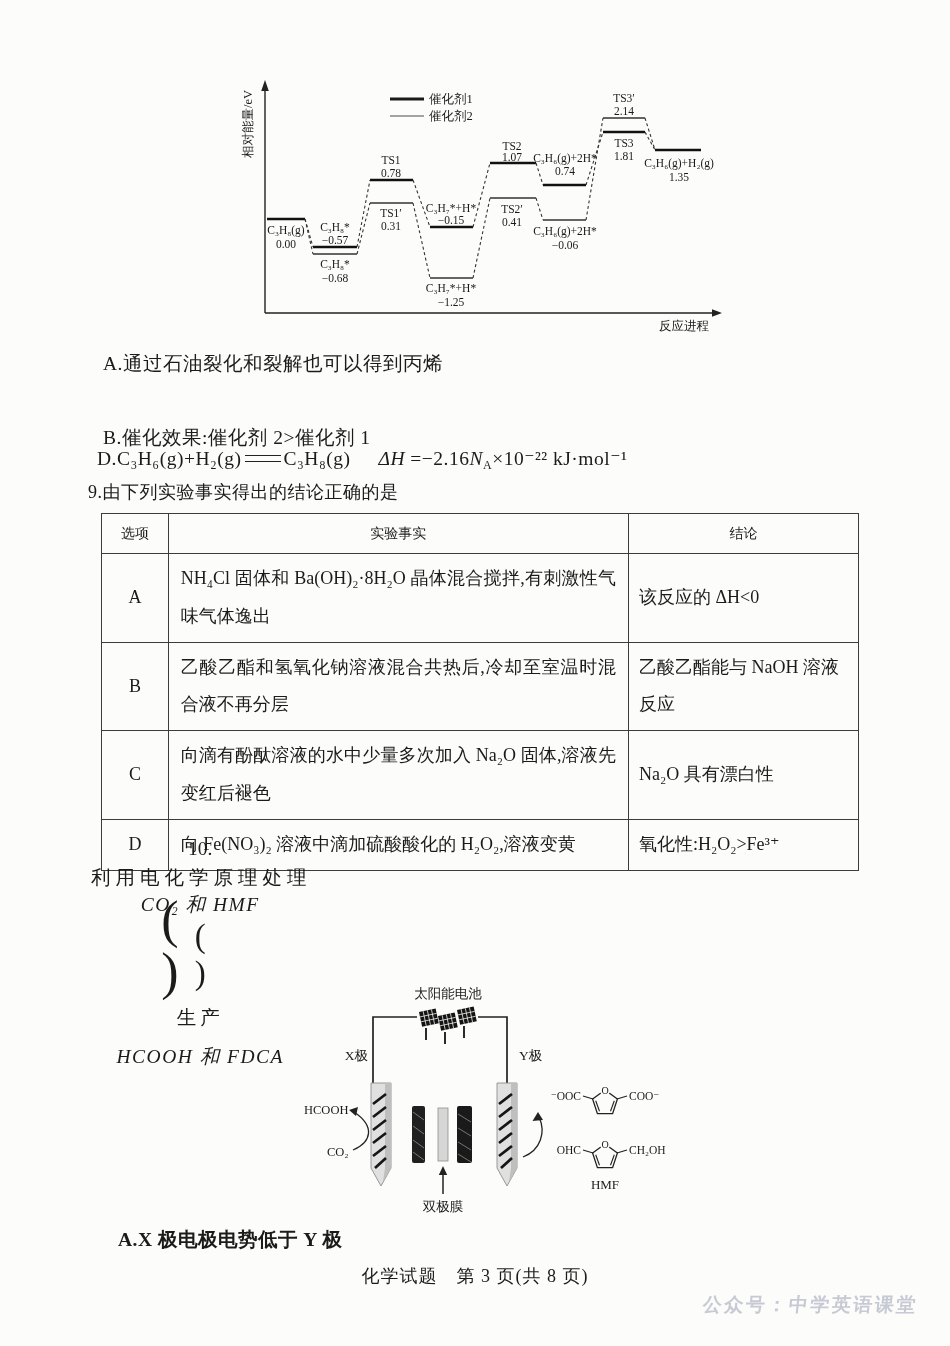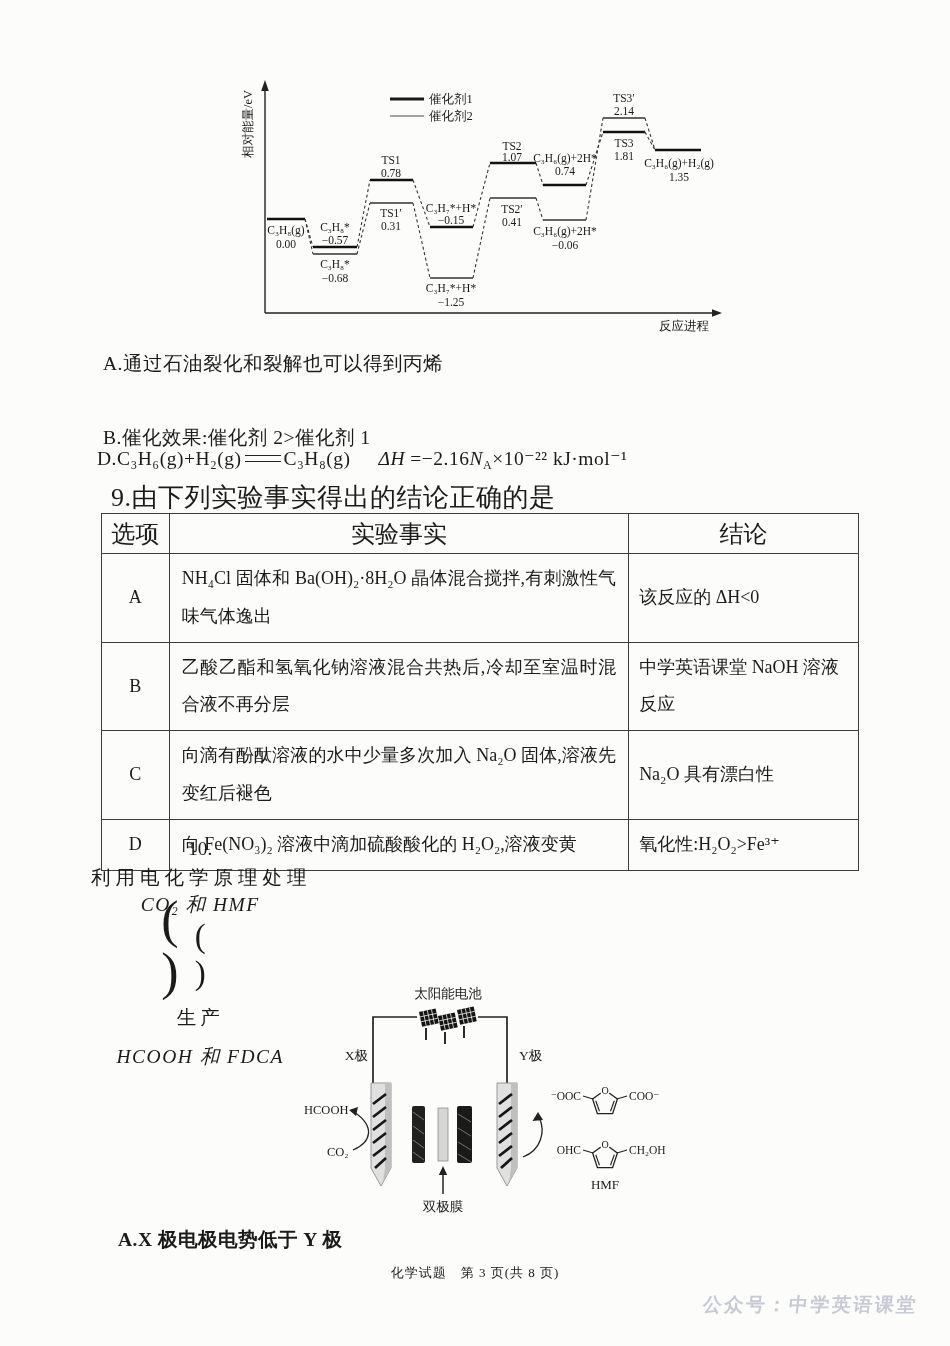--- a/index.html
+++ b/index.html
@@ -1,42 +1,42 @@
 <!DOCTYPE html>
 <html><head>
 <meta charset="utf-8">
 <style>
   html,body{margin:0;padding:0;background:#e8e8e8;}
   .page{position:relative;width:950px;height:1346px;margin:0 auto;background:#fcfcfa;
         font-family:"Liberation Serif","DejaVu Serif",serif;color:#1b1b1b;overflow:hidden;}
   .abs{position:absolute;}
   .optline{position:absolute;font-size:19.5px;letter-spacing:.5px;white-space:nowrap;}
-  .stemline{position:absolute;font-size:26px;letter-spacing:.5px;white-space:nowrap;margin-left:23px;}
+  .stemline{position:absolute;font-size:18px;letter-spacing:.5px;white-space:nowrap;}
   .it{font-style:italic;}
   .subA{font-size:12px;vertical-align:-4px;}
   .chem-eq{display:inline-block;width:36px;height:5px;border-top:1.6px solid #222;
            border-bottom:1.6px solid #222;margin:0 3px;vertical-align:3px;}
   .dgap{display:inline-block;width:28px;}
   
   table.q9{position:absolute;left:101px;top:513px;width:758px;border-collapse:collapse;
            font-size:18px;}
   table.q9 td,th{border:1.5px solid #3c3c3c;}
-  table.q9 th{font-weight:400;font-size:24px;height:37px;}
+  table.q9 th{font-weight:400;font-size:14px;height:37px;}
   td.optcell{width:69px;text-align:center;}
   td.factcell{width:469px;padding:6px 12px;line-height:2.1;text-align:justify;}
   td.conccell{width:220px;padding:6px 10px;line-height:2.1;}
   tr.rA{height:77px;} tr.rB{height:76px;} tr.rC{height:77px;} tr.rD{height:40px;}
   
   .q10row{position:absolute;display:flex;align-items:center;font-size:19.5px;white-space:nowrap;flex-direction:column;}
   .sp1{letter-spacing:5px;margin:4px 4px 0 6px;}
   .sp2{letter-spacing:4px;margin:12px 4px;}
   .ls2{letter-spacing:1.5px;font-style:italic;}
   .paren1{font-size:33px;font-weight:300;margin:0 1px;}
   .paren2{font-size:52px;font-weight:300;margin:0 1px;line-height:1;}
-  .footer{position:absolute;left:0;top:1264px;width:950px;text-align:center;font-size:13px;
+  .footer{position:absolute;left:0;top:1264px;width:950px;text-align:center;font-size:18px;
           letter-spacing:1px;white-space:pre;}
   .watermark{position:absolute;left:703px;top:1292px;font-size:19px;font-weight:700;
              color:#c7c9d5;letter-spacing:2.5px;transform:skewX(-6deg);white-space:nowrap;}
   svg text{font-family:"Liberation Serif","DejaVu Serif",serif;fill:#1a1a1a;}
 </style>
 </head>
 <body>
 
 <div class="page">
 
@@ -113,21 +113,21 @@
       <th style="width:220px">结论</th>
     </tr>
     <tr class="rA">
       <td class="optcell">A</td>
       <td class="factcell">NH₄Cl 固体和 Ba(OH)₂·8H₂O 晶体混合搅拌,有刺激性气味气体逸出</td>
       <td class="conccell">该反应的 ΔH&lt;0</td>
     </tr>
     <tr class="rB">
       <td class="optcell">B</td>
       <td class="factcell">乙酸乙酯和氢氧化钠溶液混合共热后,冷却至室温时混合液不再分层</td>
-      <td class="conccell">中学英语课堂 NaOH 溶液反应</td>
+      <td class="conccell">乙酸乙酯能与 NaOH 溶液反应</td>
     </tr>
     <tr class="rC">
       <td class="optcell">C</td>
       <td class="factcell">向滴有酚酞溶液的水中少量多次加入 Na₂O 固体,溶液先变红后褪色</td>
       <td class="conccell">Na₂O 具有漂白性</td>
     </tr>
     <tr class="rD">
       <td class="optcell">D</td>
       <td class="factcell">向 Fe(NO₃)₂ 溶液中滴加硫酸酸化的 H₂O₂,溶液变黄</td>
       <td class="conccell">氧化性:H₂O₂&gt;Fe³⁺</td>

